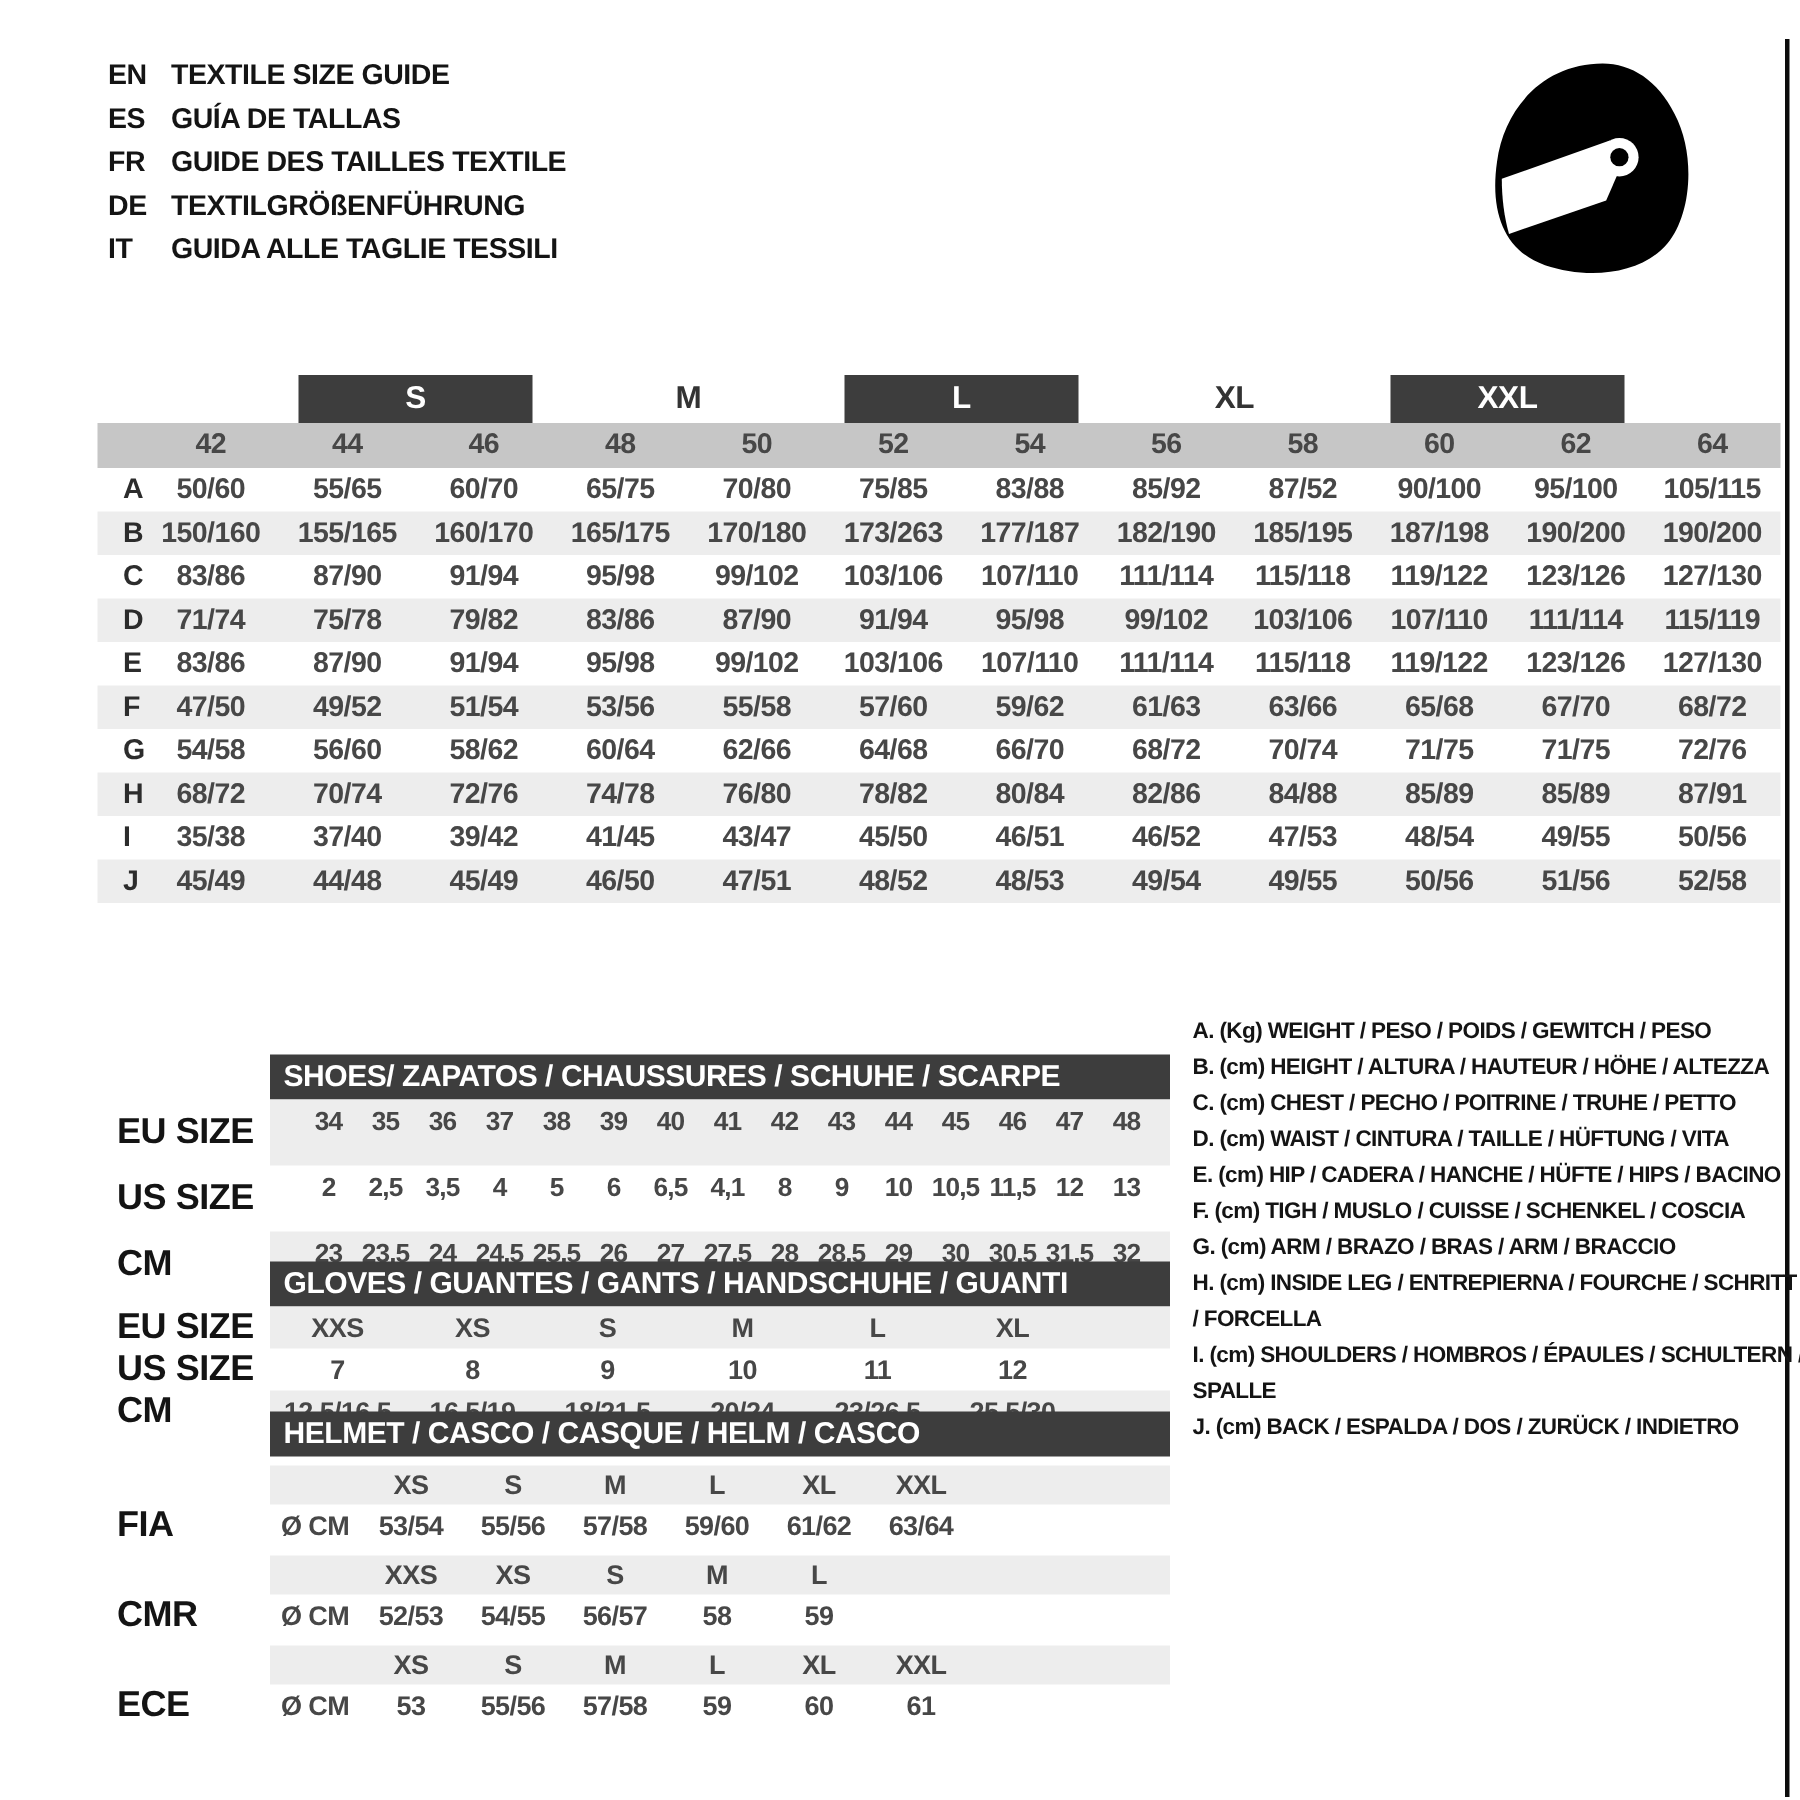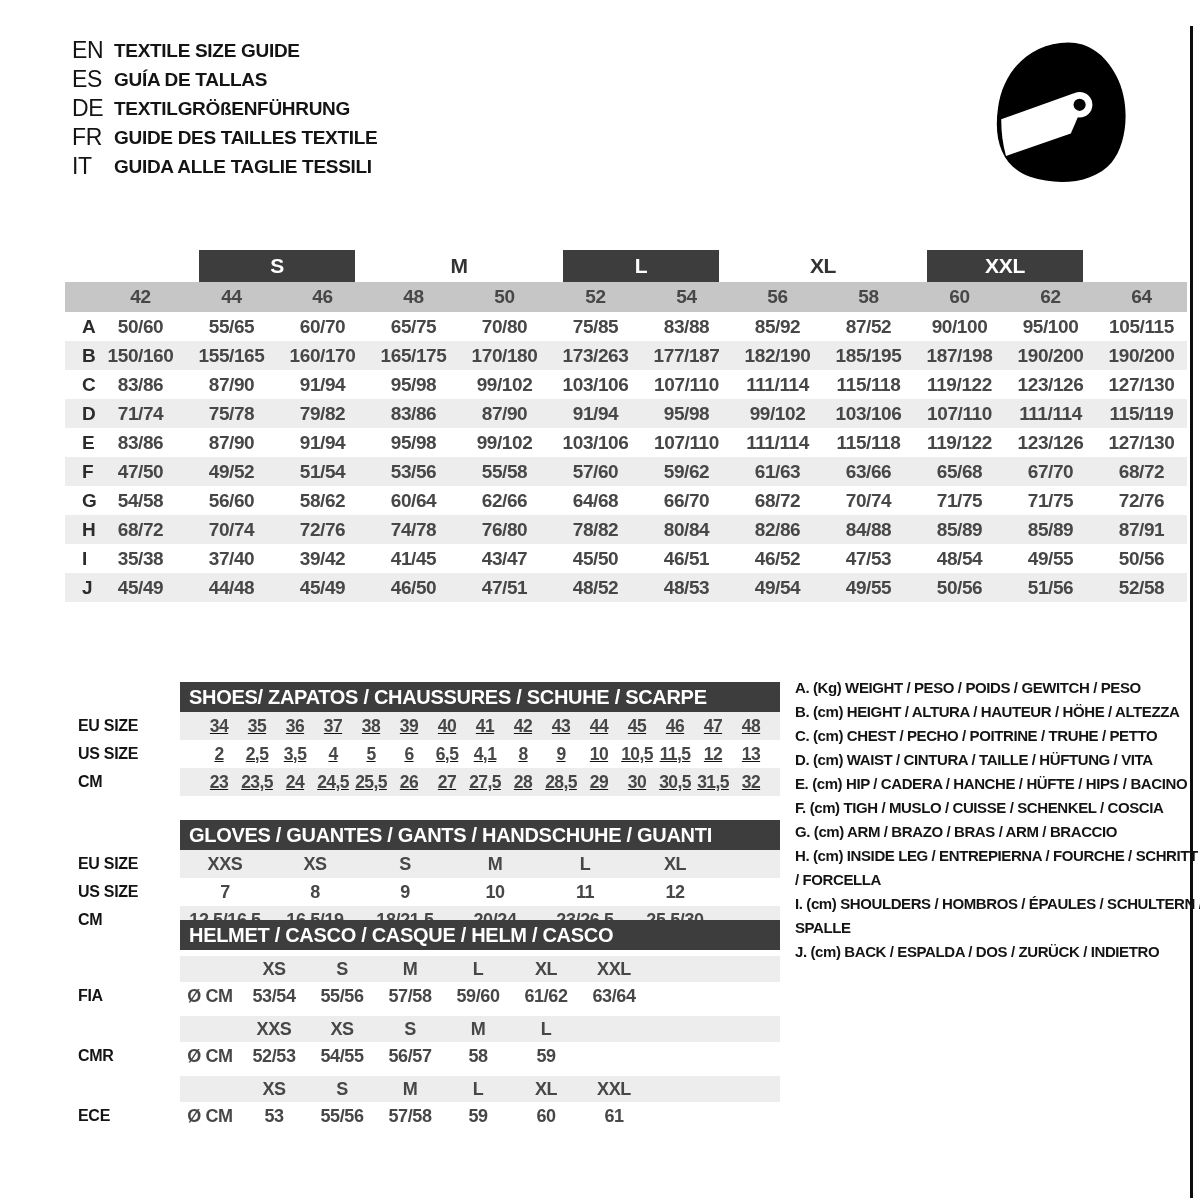--- a/index.html
+++ b/index.html
@@ -6,51 +6,51 @@
   body{
     width:1200px;height:1200px;background:#fff;position:relative;
     font-family:"Liberation Sans", sans-serif;color:#111;overflow:hidden;
   }
   :root{
     --dark:#3d3d3d; --band:#c6c6c6; --alt:#ededed; --num:#474747; --ink:#141414;
   }
   
   #langs{position:absolute;left:72px;top:36px;}
   .lang-row{display:flex;height:29px;align-items:center;}
-  .lang-code{width:42px;font-weight:normal;font-size:23px;letter-spacing:-0.3px;color:var(--ink);}
+  .lang-code{width:42px;font-weight:bold;font-size:19px;letter-spacing:-0.3px;color:var(--ink);}
   .lang-title{font-weight:bold;font-size:19px;letter-spacing:-0.3px;color:var(--ink);}
   
   #helmet-logo{position:absolute;left:982px;top:36px;width:160px;height:152px;}
   
   #right-rule{position:absolute;left:1190px;top:26px;width:3px;height:1172px;background:#0c0c0c;}
   
   #main-table{position:absolute;left:65px;top:250px;width:1122px;}
   .mt-grid{display:grid;grid-template-columns:30px repeat(12,91px);}
   #mt-groups{height:32px;margin-bottom:0;}
   .group-cell{text-align:center;font-weight:bold;font-size:21px;line-height:32px;color:#333;letter-spacing:-0.3px;}
   .group-cell.boxed{background:var(--dark);color:#fff;margin:0 13px;}
   #mt-band{background:var(--band);height:30px;}
   #mt-band .cell{line-height:30px;}
   .cell{text-align:center;font-weight:bold;font-size:19px;color:var(--num);letter-spacing:-0.4px;}
   .mt-row{height:29px;}
   .mt-row .cell{line-height:29px;}
   .mt-row.alt{background:var(--alt);}
   .mt-label{text-align:left;padding-left:17px;color:#2c2c2c;}
   
-  .sect{position:absolute;left:60px;width:720px;}
+  .sect{position:absolute;left:60px;width:720px;margin-top:21px;}
   #shoes{top:682px;} #gloves{top:820px;} #helmet-table{top:920px;}
   .bar{margin-left:120px;width:600px;height:30px;background:var(--dark);color:#fff;
        font-weight:bold;font-size:20px;line-height:30px;padding-left:9px;box-sizing:border-box;
        letter-spacing:-0.3px;white-space:nowrap;}
   .srow{display:flex;}
   .row-label{width:120px;box-sizing:border-box;padding-left:18px;font-weight:bold;
-             font-size:16px;color:var(--ink);letter-spacing:-0.3px;display:flex;align-items:center;}
+             font-size:24px;color:var(--ink);letter-spacing:-0.3px;display:flex;align-items:center;}
   .row-band{width:600px;box-sizing:border-box;}
   .gray{background:var(--alt);}
-  .cells-15{display:grid;grid-template-columns:20px repeat(15,38px);height:28px;text-decoration:underline;}
+  .cells-15{display:grid;grid-template-columns:20px repeat(15,38px);height:44px;}
   .cells-15 .cell{font-size:17.5px;line-height:28px;letter-spacing:-0.6px;}
   .cells-6{display:grid;grid-template-columns:repeat(6,90px) 1fr;height:28px;}
   .cells-6 .cell{font-size:18px;line-height:28px;}
   .cells-h{display:grid;grid-template-columns:60px repeat(6,68px) 1fr;height:26px;}
   .cells-h .cell{font-size:18px;line-height:26px;}
   .cells-h.vals{height:28px;} .cells-h.vals .cell{line-height:28px;text-align:center;}
   .hm-gap{height:6px;}
   
   #legend{position:absolute;left:795px;top:676px;width:408px;}
   .legend-item{font-weight:bold;font-size:15px;line-height:24px;color:var(--ink);letter-spacing:-0.4px;}
@@ -61,26 +61,26 @@
 <div id="langs">
     <div class="lang-row">
       <span class="lang-code">EN</span>
       <span class="lang-title">TEXTILE SIZE GUIDE</span>
     </div>
     <div class="lang-row">
       <span class="lang-code">ES</span>
       <span class="lang-title">GUÍA DE TALLAS</span>
     </div>
     <div class="lang-row">
+      <span class="lang-code">FR</span>
+      <span class="lang-title">GUIDE DES TAILLES TEXTILE</span>
+    </div>
+    <div class="lang-row">
       <span class="lang-code">DE</span>
       <span class="lang-title">TEXTILGRÖßENFÜHRUNG</span>
-    </div>
-    <div class="lang-row">
-      <span class="lang-code">FR</span>
-      <span class="lang-title">GUIDE DES TAILLES TEXTILE</span>
     </div>
     <div class="lang-row">
       <span class="lang-code">IT</span>
       <span class="lang-title">GUIDA ALLE TAGLIE TESSILI</span>
     </div>
   </div>
 
 <div id="helmet-logo">
   <svg viewBox="0 0 100 95" width="160" height="152" aria-hidden="true">
     <path d="M54 4 C30 4 13 22 10 45 C7 66 13 82 30 88 C48 94 70 92 81 79 C91 67 93 42 84 25 C77 11 66 4 54 4 Z" fill="#000"></path>

